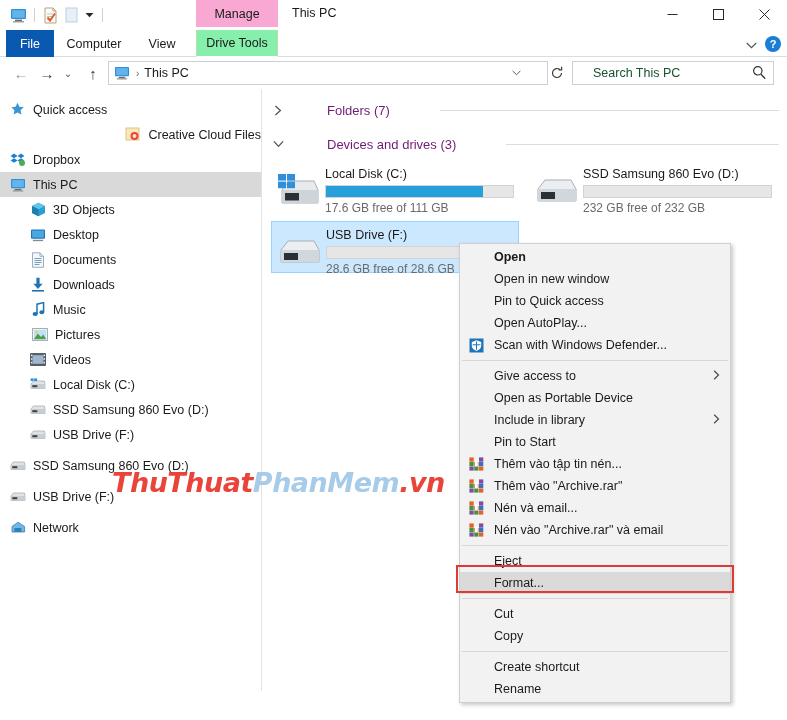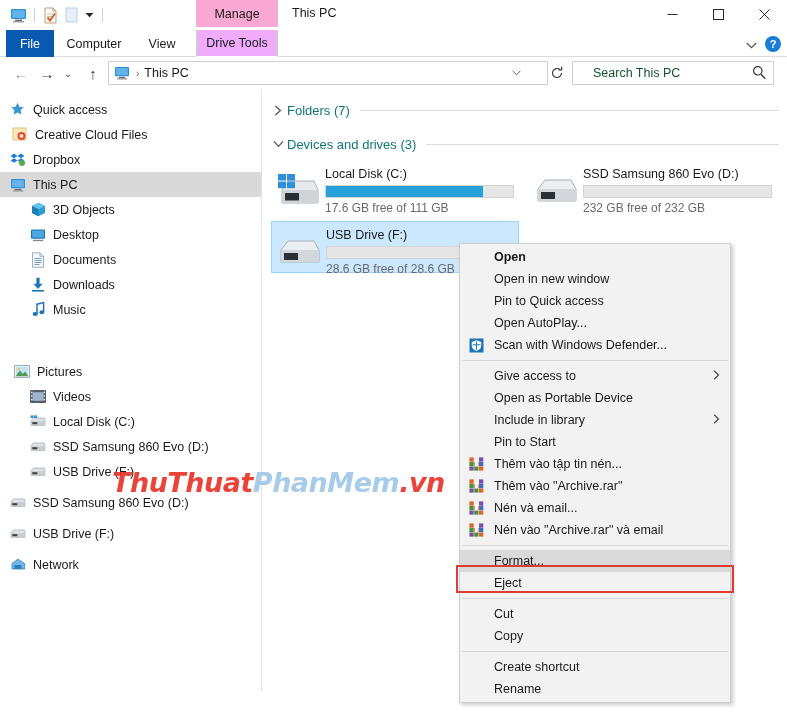--- a/index.html
+++ b/index.html
@@ -71,21 +71,21 @@
     left: 6px; width: 48px;
     background: #0a59b0; color: #ffffff;
   }
   .tab-computer { left: 58px; width: 72px; }
   .tab-view { left: 138px; width: 48px; }
   .tab-drivetools {
     left: 196px; width: 82px;
     border-left: 1px solid #b5e3a4;
     border-right: 1px solid #b5e3a4;
     border-bottom: 1px solid #ffffff;
-    background: #f0abfc;
+    background: #86efac;
   }
   .ribbon-right {
     position: absolute; right: 6px; top: 0; height: 27px;
     display: flex; align-items: center; gap: 8px;
   }
   .help-icon {
     width: 16px; height: 16px; border-radius: 50%;
     background: #1a7fd4; color: #fff; font-size: 11px; font-weight: bold;
     display: flex; align-items: center; justify-content: center;
   }
@@ -166,21 +166,21 @@
 
   
   .file-pane {
     position: absolute; left: 263px; top: 0;
     width: 524px; height: 602px; background: #ffffff;
     overflow: hidden;
   }
   .group-head {
     position: relative; height: 26px;
     display: flex; align-items: center;
-    font-size: 13px; color: #0f766e;
+    font-size: 13px; color: #701a75; gap: 40px;
   }
   .grp-chev {
     width: 18px; margin-left: 6px; color: #5a5a5a; font-size: 11px;
     display: flex; align-items: center; justify-content: center;
   }
   .grp-line {
     flex: 1; height: 1px; background: #dcdcdc; margin-left: 10px;
     margin-right: 8px;
   }
 
@@ -402,21 +402,21 @@
       <div class="spacer8"></div>
       <div id="nav-list">
           <div class="navitem" style="padding-left: 10px;">
             <span class="ic">
               <svg width="16" height="15" viewBox="0 0 16 15">
                 <path d="M7.5 0.8 l1.9 3.9 l4.3 .6 l-3.1 3 l.8 4.3 l-3.9 -2 l-3.8 2 l.7 -4.3 l-3.1 -3 l4.3 -.6 z" fill="#3b97d3"></path>
               </svg>
             </span>
             <span>Quick access</span>
           </div>
-          <div class="navitem" style="padding-left: 12px;">
+          <div class="navitem" style="padding-left: 2px; justify-content: flex-end;">
             <span class="ic">
               <svg width="16" height="15" viewBox="0 0 16 15">
                 <rect x="1" y="1" width="13" height="12" fill="#fbe8b8" stroke="#d8b86a" stroke-width="0.8"></rect>
                 <circle cx="9.5" cy="9" r="4" fill="#e8453c"></circle>
                 <circle cx="9.5" cy="9" r="2" fill="#fbe8b8"></circle>
               </svg>
             </span>
             <span>Creative Cloud Files</span>
           </div>
           <div class="navitem" style="padding-left: 10px;">
@@ -484,21 +484,21 @@
           <div class="navitem" style="padding-left: 30px;">
             <span class="ic">
               <svg width="13" height="15" viewBox="0 0 13 15">
                 <path d="M5 12 V2.2 L11.6 0.6 V10" fill="none" stroke="#1e74b8" stroke-width="1.5"></path>
                 <ellipse cx="3.2" cy="12" rx="2.6" ry="2.1" fill="#1e74b8"></ellipse>
                 <ellipse cx="9.8" cy="10.2" rx="2.4" ry="2" fill="#1e74b8"></ellipse>
               </svg>
             </span>
             <span>Music</span>
           </div>
-          <div class="navitem" style="padding-left: 14px; margin-top: 37px;">
+          <div class="navitem" style="padding-left: 32px;">
             <span class="ic">
               <svg width="16" height="13" viewBox="0 0 16 13">
                 <rect x="0.6" y="0.6" width="14.8" height="11.8" fill="#ffffff" stroke="#9aa6b2" stroke-width="1"></rect>
                 <rect x="1.8" y="1.8" width="12.4" height="9.4" fill="#bfe2f5"></rect>
                 <path d="M1.8 11.2 L5.8 5.4 L9 9 L11.2 6.6 L14.2 11.2 Z" fill="#4e9c4e"></path>
                 <circle cx="4.4" cy="4" r="1.3" fill="#f2c94c"></circle>
               </svg>
             </span>
             <span>Pictures</span>
           </div>
@@ -777,28 +777,28 @@
             <rect x="10" y="5" width="4.3" height="4.3" fill="#3f6fbf"></rect>
             <rect x="0.4" y="9.6" width="4.3" height="4" fill="#7b4fa8"></rect>
             <rect x="5.2" y="9.6" width="4.3" height="4" fill="#4a8f3c"></rect>
             <rect x="10" y="9.6" width="4.3" height="4" fill="#e0632a"></rect>
             <path d="M5.9 3.2 h2.9 v6 h-2.9 z" fill="#ffffff"></path>
           </svg>
         </span>
         <span class="mlabel">Nén vào "Archive.rar" và email</span>
       </div>
       <div class="msep"></div>
+      <div class="mi">
+        <span class="mic"></span>
+        <span class="mlabel">Eject</span>
+      </div>
       <div class="mi hl">
         <span class="mic"></span>
         <span class="mlabel">Format...</span>
       </div>
-      <div class="mi">
-        <span class="mic"></span>
-        <span class="mlabel">Eject</span>
-      </div>
       <div class="msep"></div>
       <div class="mi">
         <span class="mic"></span>
         <span class="mlabel">Cut</span>
       </div>
       <div class="mi">
         <span class="mic"></span>
         <span class="mlabel">Copy</span>
       </div>
       <div class="msep"></div>

